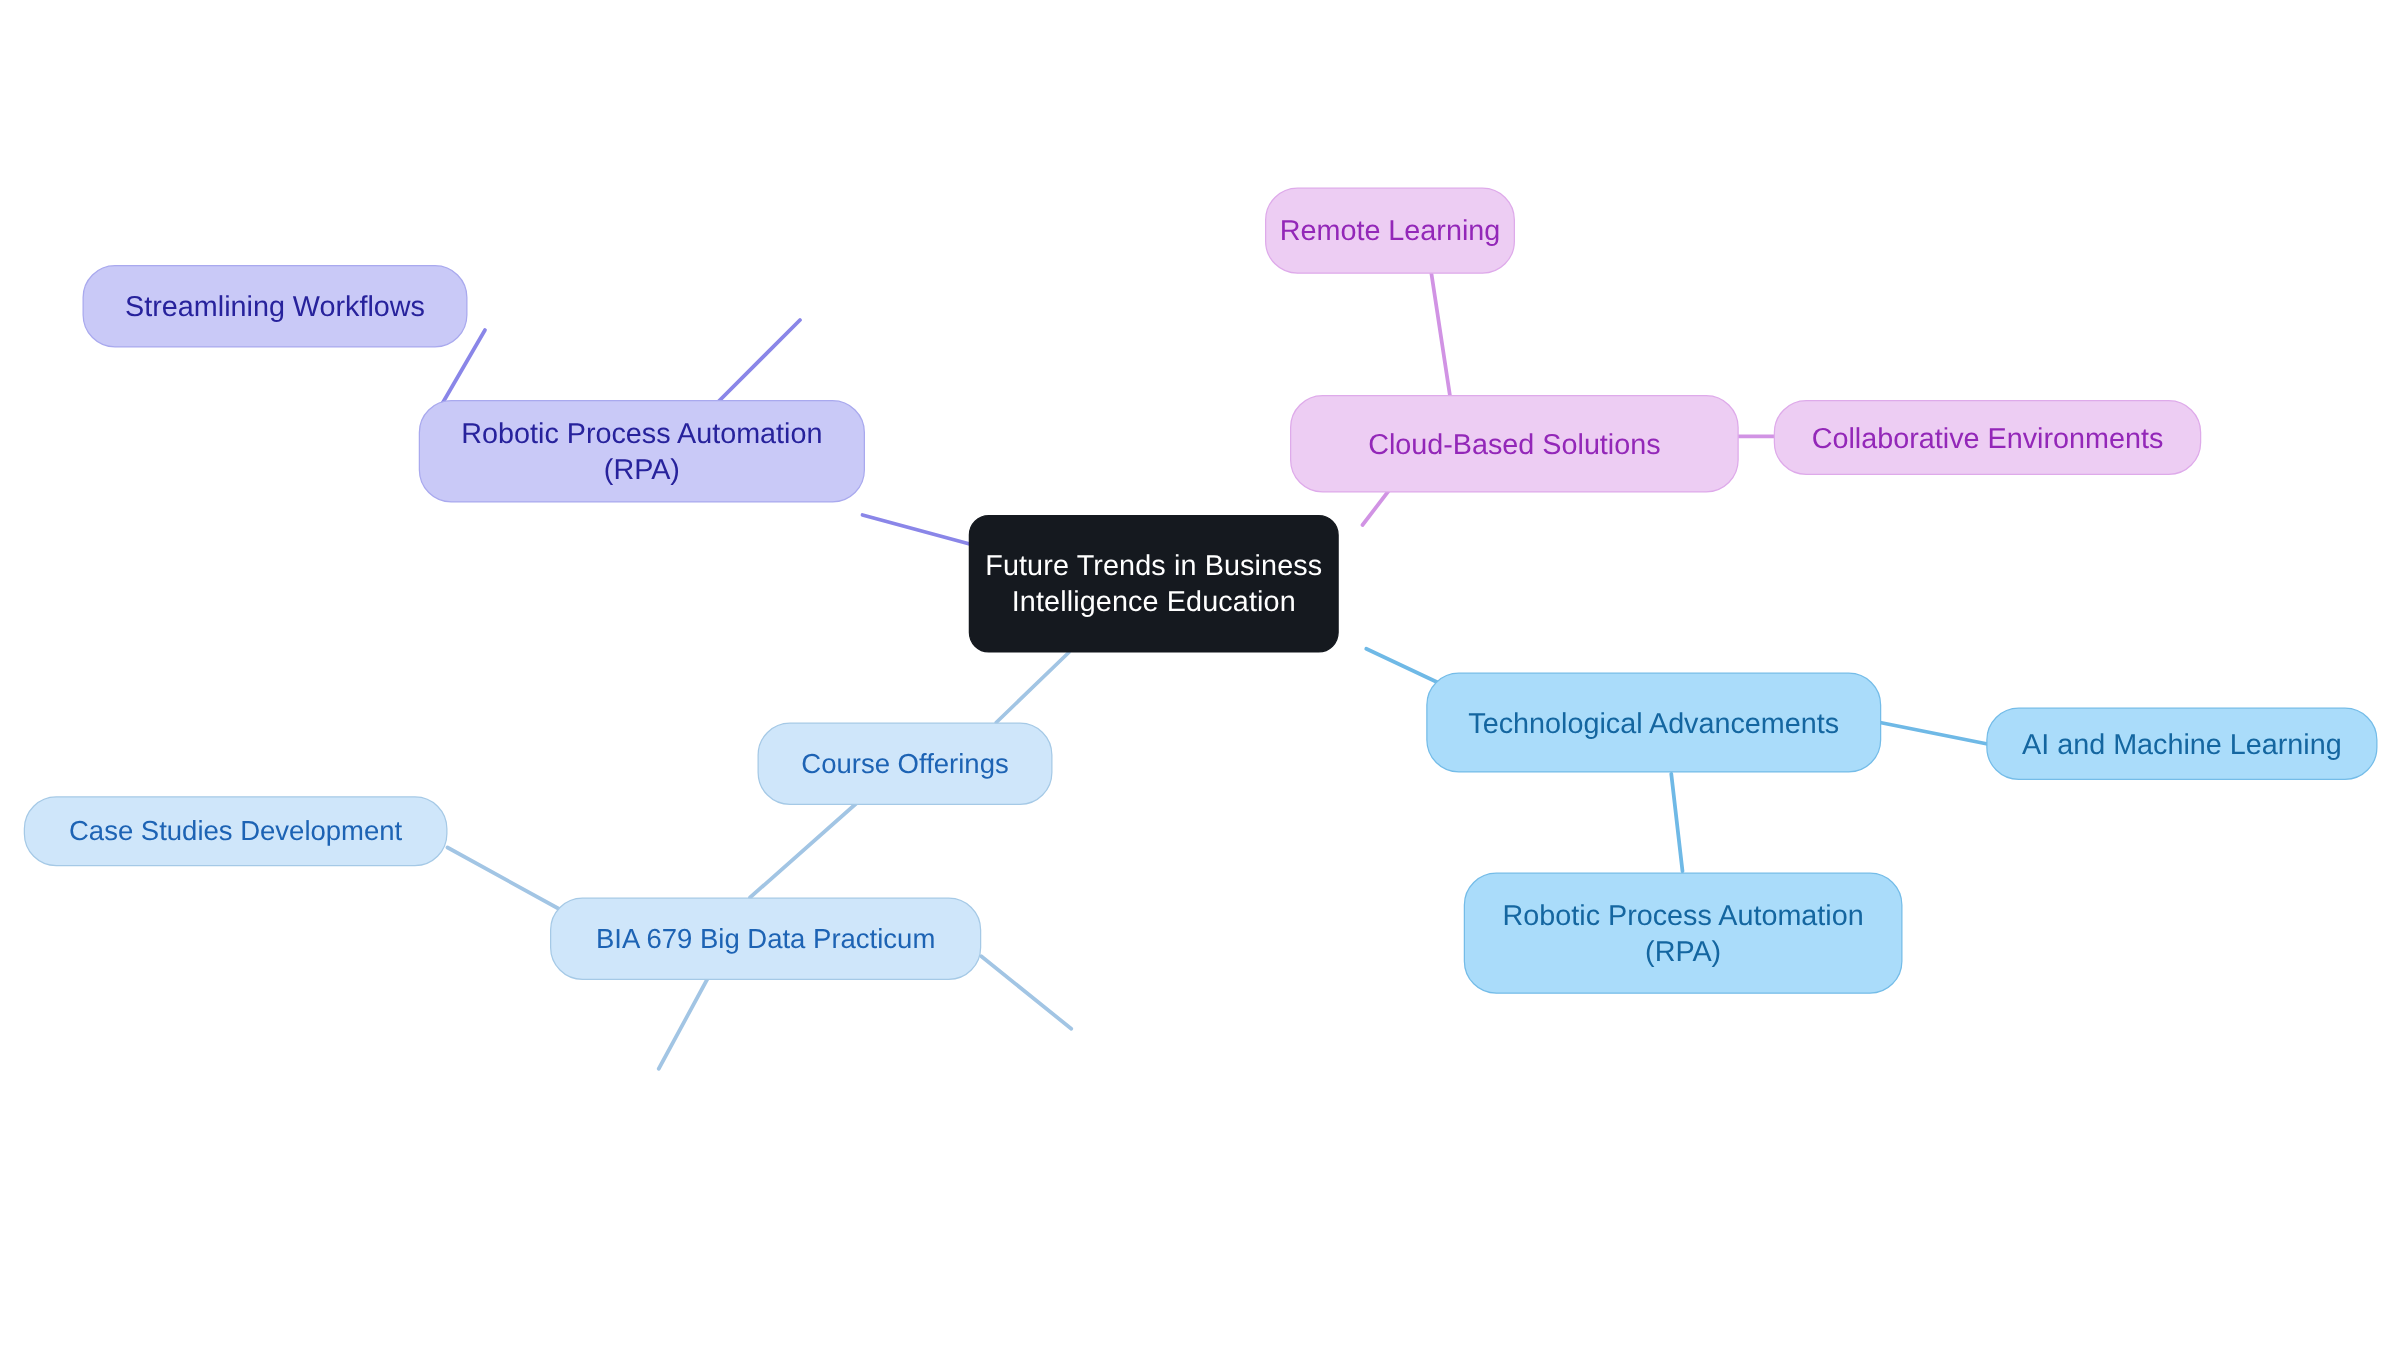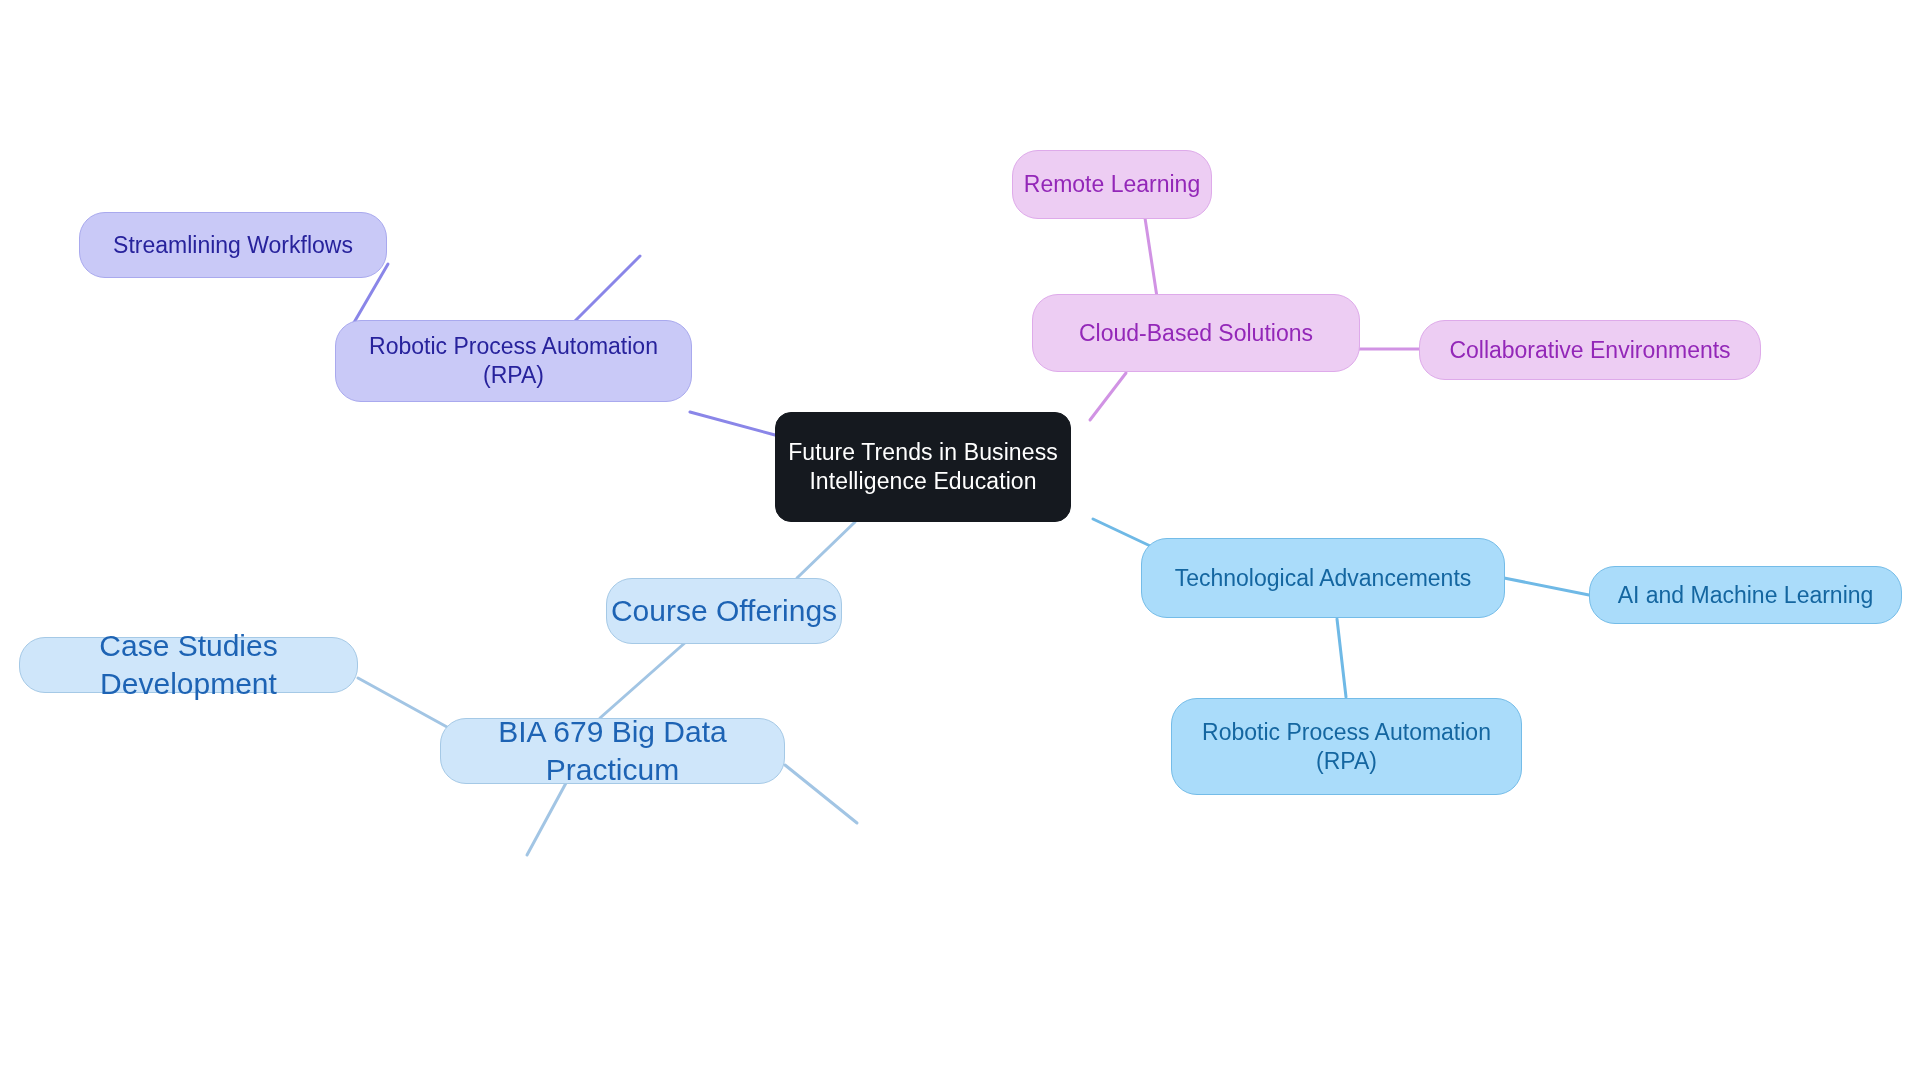--- a/index.html
+++ b/index.html
@@ -66,21 +66,21 @@
     border-color: #74bce8;
     color: #1466a0;
     border-radius: 26px;
     font-size: 23px;
   }
   .node-lightblue {
     background: #cfe6fa;
     border-color: #a5c9e6;
     color: #1d63b4;
     border-radius: 26px;
-    font-size: 30px;
+    font-size: 22px;
   }
 </style>
 </head>
 <body>
 
 <div id="canvas">
 
   <svg id="edge-layer" viewBox="0 0 1920 1083" xmlns="http://www.w3.org/2000/svg">
     <g fill="none" stroke-width="3" stroke-linecap="round">
       <path d="M 775,435 L 690,412" stroke="#8a86e8"></path>
@@ -102,24 +102,24 @@
       <path d="M 785,765 L 857,823" stroke="#a2c5e4"></path>
     </g>
   </svg>
 
   <div class="node node-root" style="left:775px; top:412px; width:296px; height:110px;">Future Trends in Business
 Intelligence Education</div>
 
   <div class="node node-purple" style="left:335px; top:320px; width:357px; height:82px;">Robotic Process Automation
 (RPA)</div>
 
-  <div class="node node-purple" style="left:79px; top:212px; width:308px; height:66px;text-align:center;">Streamlining Workflows</div>
+  <div class="node node-purple" style="left:66px; top:212px; width:308px; height:66px;text-align:center;">Streamlining Workflows</div>
 
 
-  <div class="node node-pink" style="left:1032px; top:294px; width:328px; height:78px;">Cloud-Based Solutions</div>
+  <div class="node node-pink" style="left:1032px; top:316px; width:359px; height:78px;">Cloud-Based Solutions</div>
 
   <div class="node node-pink" style="left:1012px; top:150px; width:200px; height:69px;">Remote Learning</div>
 
   <div class="node node-pink" style="left:1419px; top:320px; width:342px; height:60px;">Collaborative Environments</div>
 
   <div class="node node-blue" style="left:1141px; top:538px; width:364px; height:80px;">Technological Advancements</div>
 
   <div class="node node-blue" style="left:1589px; top:566px; width:313px; height:58px;">AI and Machine Learning</div>
 
   <div class="node node-blue" style="left:1171px; top:698px; width:351px; height:97px;">Robotic Process Automation

